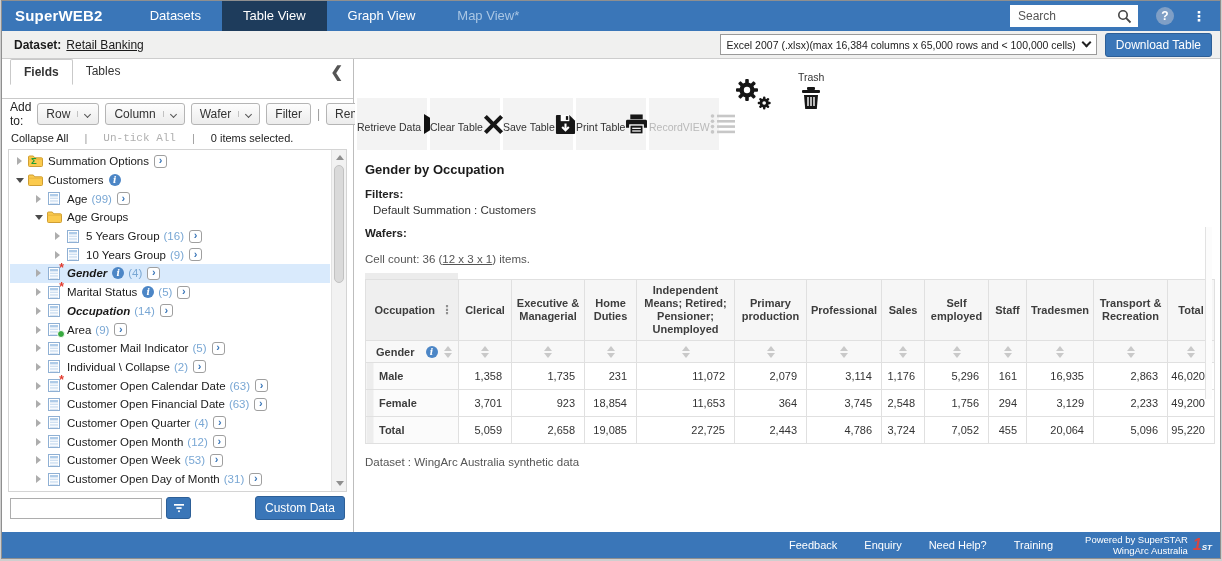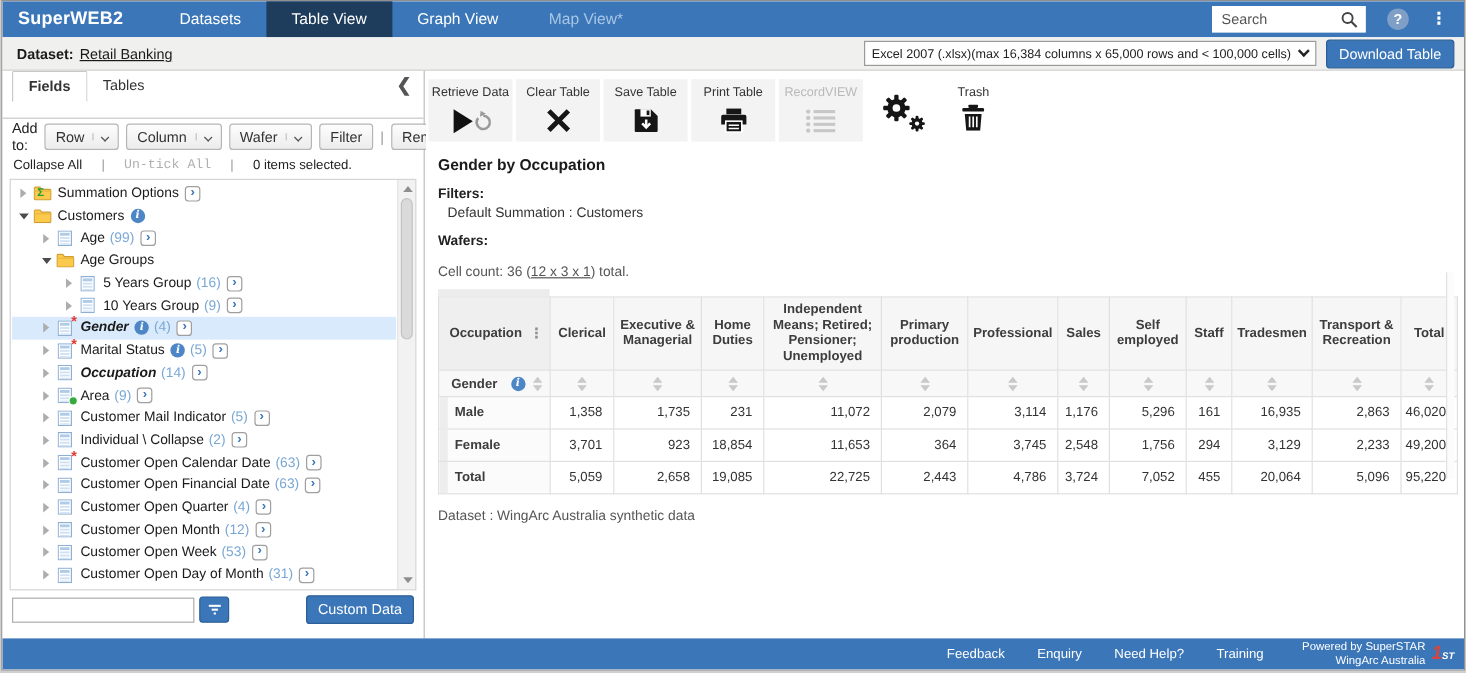--- a/index.html
+++ b/index.html
@@ -70,21 +70,21 @@
   .vs-dn{bottom:5px;border-top:5px solid #8f8f8f;}
   .vs-thumb{position:absolute;top:15px;left:2px;width:10px;height:118px;background:#dadada;border:1px solid #c2c2c2;border-radius:5px;}
   .filterrow{flex:none;height:40px;display:flex;align-items:center;padding:0 8px 8px 8px;}
   .filterrow input{width:152px;height:21px;border:1px solid #adadad;font-size:12px;padding:0 5px;font-family:"Liberation Sans",sans-serif;outline:none;}
   .funnel-btn{width:25px;height:22px;margin-left:4px;background:var(--accent);border:1px solid #2d5f97;border-radius:3px;display:flex;align-items:center;justify-content:center;cursor:pointer;}
   .custom-btn{margin-left:auto;background:var(--accent);border:1px solid #2d5f97;color:#fff;font-size:12px;padding:4px 9px;border-radius:3px;cursor:pointer;font-family:"Liberation Sans",sans-serif;}
 
   
   .main{position:absolute;top:58px;left:353px;right:0;bottom:26px;background:#fff;overflow:hidden;}
   .toolbar{display:flex;align-items:flex-start;padding:7px 0 0 2px;}
-  .tool{width:70px;height:52px;background:#f3f3f3;margin-right:3px;display:flex;flex-direction:column;align-items:center;cursor:pointer;}
+  .tool{width:70px;height:52px;background:#f3f3f3;margin-right:3px;display:flex;flex-direction:row;align-items:center;cursor:pointer;margin-top:32px;}
   .tool .lbl{font-size:10.5px;color:#333;margin-top:5px;white-space:nowrap;}
   .tool .ico{flex:1;display:flex;align-items:center;justify-content:center;}
   .tool.disabled .lbl{color:#b9b9b9;}
   .gears{margin-left:10px;padding-top:10px;cursor:pointer;}
   .trash{margin-left:24px;display:flex;flex-direction:column;align-items:center;padding-top:5px;cursor:pointer;}
   .trash .lbl{font-size:10.5px;color:#333;}
   .trash svg{margin-top:4px;}
   .rpt-title{font-size:13px;font-weight:bold;color:#1a1a1a;margin:12px 0 0 10px;}
   .rpt-b{font-size:11.5px;font-weight:bold;color:#222;margin:11px 0 0 10px;}
   .rpt-v{font-size:11.5px;color:#333;margin:4px 0 0 18px;}
@@ -634,21 +634,21 @@
               <line x1="13" y1="10" x2="13" y2="19"></line>
             </g>
         </svg>
       </span>
     </div>
 
     <div class="rpt-title">Gender by Occupation</div>
     <div class="rpt-b">Filters:</div>
     <div class="rpt-v">Default Summation : Customers</div>
     <div class="rpt-b">Wafers:</div>
-    <div class="cellcount"><span>Cell count: 36 (</span><span class="u">12 x 3 x 1</span><span>) total.</span></div>
+    <div class="cellcount"><span>Cell count: 36 (</span><span class="u">12 x 3 x 1</span><span>) items.</span></div>
 
     <div class="tablewrap">
       <div class="corner-strip"></div>
       <table class="rt">
           <colgroup>
             <col style="width: 93px;">
             <col style="width: 53px;">
             <col style="width: 73px;">
             <col style="width: 52px;">
             <col style="width: 98px;">

